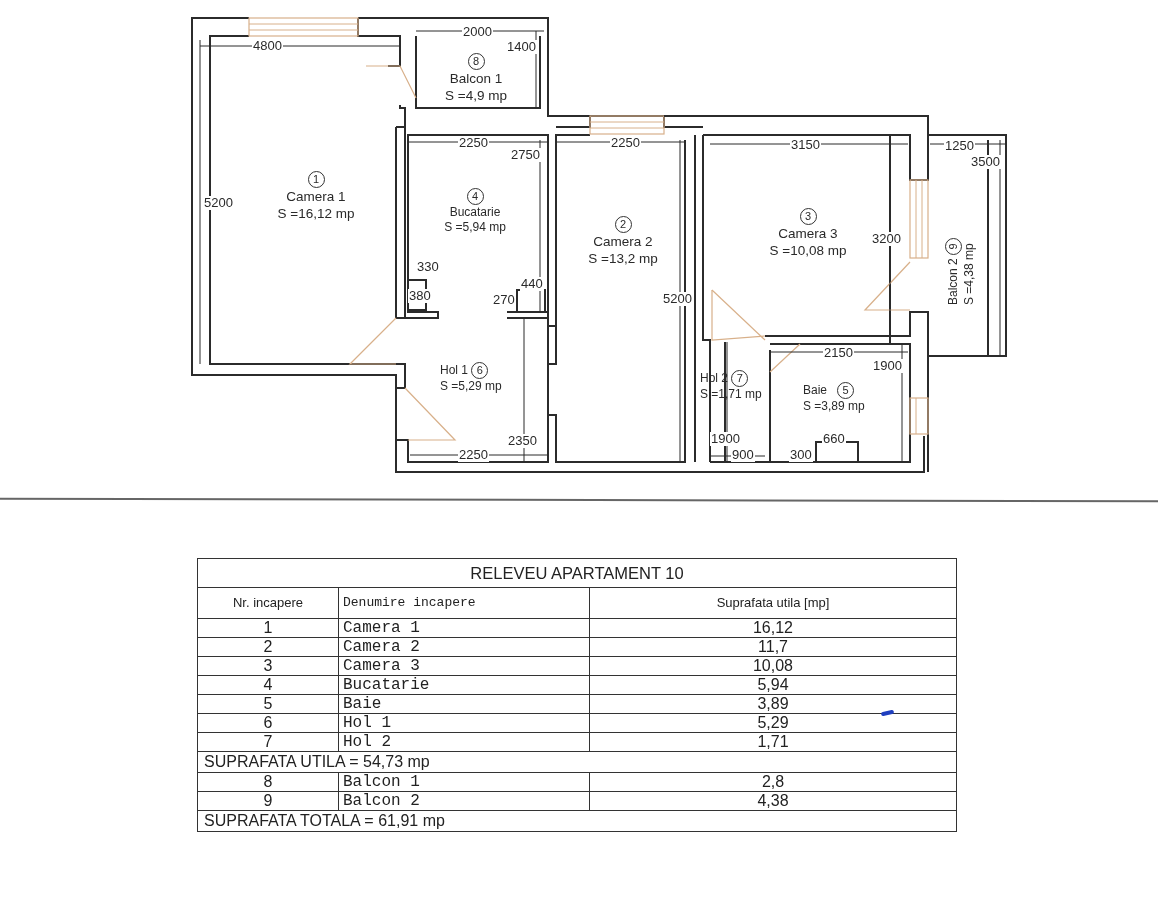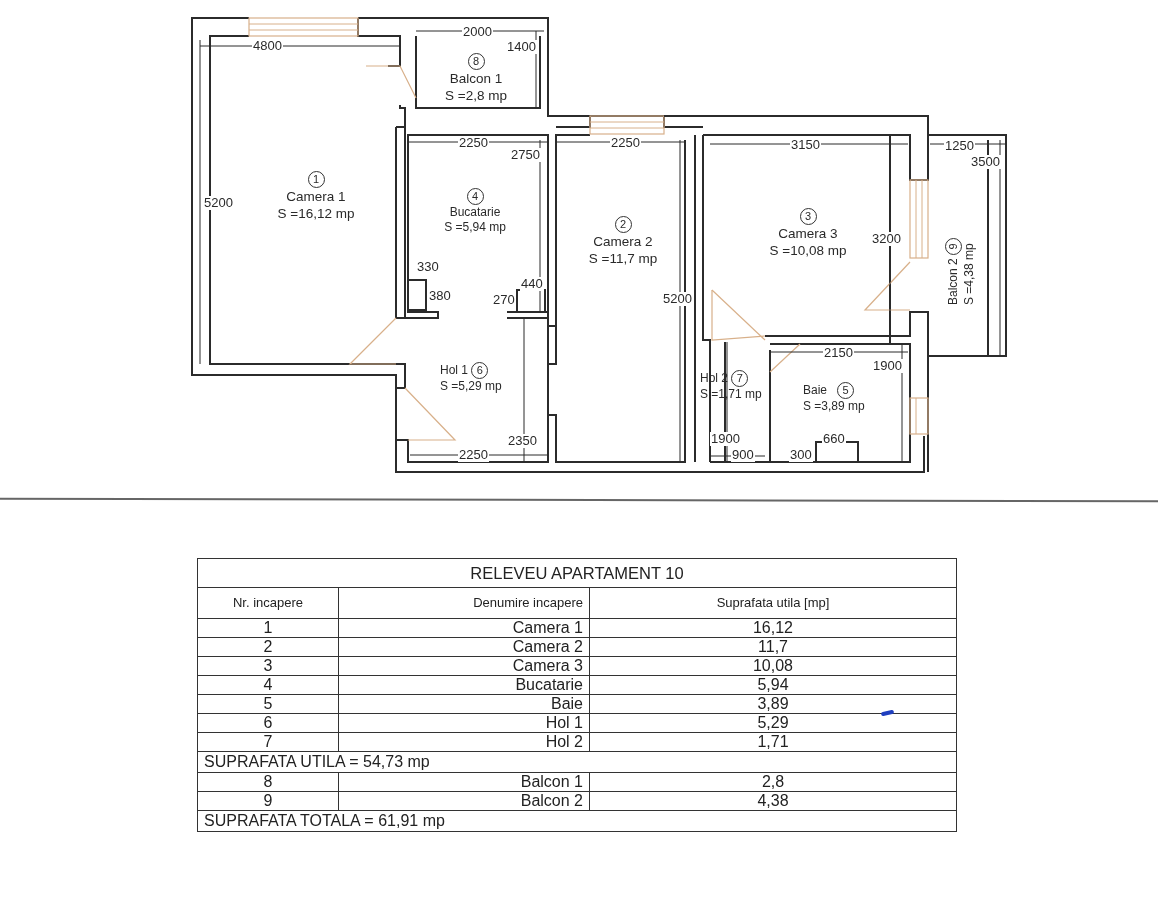--- a/index.html
+++ b/index.html
@@ -10,21 +10,21 @@
   .num { display:inline-block; width:15px; height:15px; border:1.3px solid #333; border-radius:50%; font-size:11px; line-height:15px; text-align:center; }
   .room { position:absolute; text-align:center; font-size:13.5px; line-height:17px; color:#2a2a2a; }
   .room.small { font-size:12px; line-height:15px; }
   .vert { transform:rotate(-90deg); transform-origin:left top; }
   #divider { position:absolute; left:0; top:499px; width:1158px; height:2px; background:#666; transform:rotate(0.13deg); }
   #tbl { position:absolute; left:197px; top:558px; width:760px; border-collapse:collapse; font-size:16px; color:#222; }
   #tbl td { border:1.5px solid #333; padding:0 6px; height:18px; line-height:18px; }
   #tbl .title td { text-align:center; height:28px; font-size:16.5px; }
   #tbl .hdr td { height:30px; font-size:13px; }
   #tbl .c1 { width:128px; text-align:center; }
-  #tbl .c2 { width:240px; text-align:right; padding-left:4px; }
+  #tbl .c2 { width:240px; text-align:left; padding-left:4px;font-family:Liberation Mono, monospace; }
   #tbl .c3 { text-align:center; }
   #tbl .sum td { text-align:left; padding-left:6px; height:20px;margin-left:8px; }
   #pen { position:absolute; left:881px; top:711px; width:13px; height:4px; background:#1f3fbf; border-radius:2px; transform:rotate(-12deg); }
 </style>
 </head>
 <body>
 
 <div id="plan">
   <svg width="1158" height="480">
     <g fill="none" stroke="#2b2b2b" stroke-width="2">
@@ -117,51 +117,51 @@
   <span class="dim" style="left:506px;top:40px">1400</span>
   <span class="dim" style="left:458px;top:136px">2250</span>
   <span class="dim" style="left:510px;top:148px">2750</span>
   <span class="dim" style="left:610px;top:136px">2250</span>
   <span class="dim" style="left:662px;top:292px">5200</span>
   <span class="dim" style="left:790px;top:138px">3150</span>
   <span class="dim" style="left:871px;top:232px">3200</span>
   <span class="dim" style="left:944px;top:139px">1250</span>
   <span class="dim" style="left:970px;top:155px">3500</span>
   <span class="dim" style="left:416px;top:260px">330</span>
-  <span class="dim" style="left:428px;top:289px">380</span>
+  <span class="dim" style="left:408px;top:289px">380</span>
   <span class="dim" style="left:520px;top:277px">440</span>
   <span class="dim" style="left:492px;top:293px">270</span>
   <span class="dim" style="left:458px;top:448px">2250</span>
   <span class="dim" style="left:507px;top:434px">2350</span>
   <span class="dim" style="left:823px;top:346px">2150</span>
   <span class="dim" style="left:872px;top:359px">1900</span>
   <span class="dim" style="left:710px;top:432px">1900</span>
   <span class="dim" style="left:731px;top:448px">900</span>
   <span class="dim" style="left:822px;top:432px">660</span>
   <span class="dim" style="left:789px;top:448px">300</span>
 
   <div class="room" style="left:268px;top:170px;width:96px">
     <span class="num">1</span><br>
     <span>Camera 1</span><br>
     <span>S =16,12 mp</span>
   </div>
   <div class="room" style="left:434px;top:52px;width:84px">
     <span class="num">8</span><br>
     <span>Balcon 1</span><br>
-    <span>S =2,8 mp</span>
+    <span>S =4,9 mp</span>
   </div>
   <div class="room small" style="left:430px;top:188px;width:90px">
     <span class="num">4</span><br>
     <span>Bucatarie</span><br>
     <span>S =5,94 mp</span>
   </div>
   <div class="room" style="left:578px;top:215px;width:90px">
     <span class="num">2</span><br>
     <span>Camera 2</span><br>
-    <span>S =11,7 mp</span>
+    <span>S =13,2 mp</span>
   </div>
   <div class="room" style="left:758px;top:207px;width:100px">
     <span class="num">3</span><br>
     <span>Camera 3</span><br>
     <span>S =10,08 mp</span>
   </div>
   <div class="room small" style="left:440px;top:362px;text-align:left">
     <span>Hol 1</span>
     <span class="num">6</span><br>
     <span>S =5,29 mp</span>

